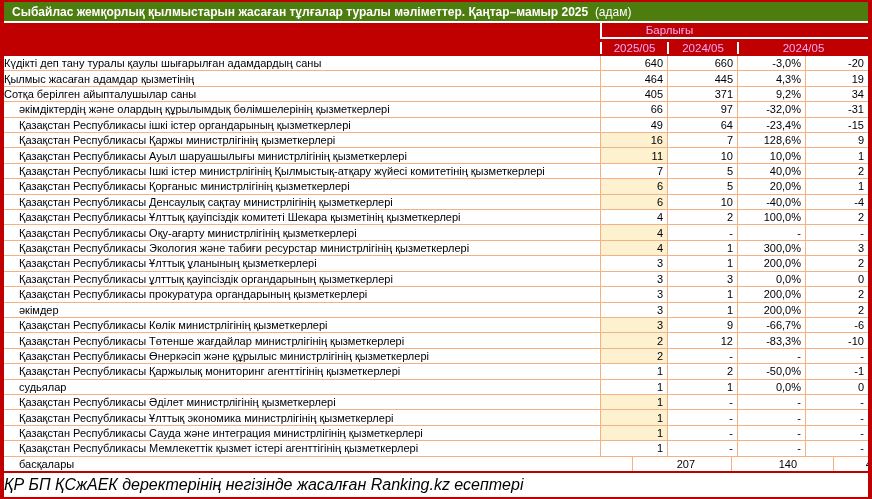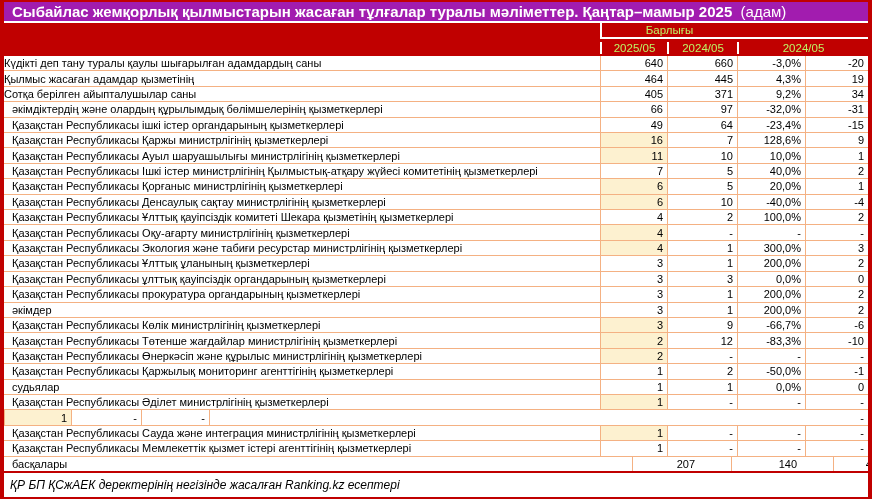--- a/index.html
+++ b/index.html
@@ -4,28 +4,28 @@
 <style>
   * { margin:0; padding:0; box-sizing:border-box; }
   body { font-family:"Liberation Sans","DejaVu Sans",sans-serif; background:#fff; }
   .report {
     width:872px; height:499px;
     border:2px solid #C00000; border-left-width:4px; border-right-width:4px;
     display:flex; flex-direction:column; background:#fff;
   }
   
   .title-bar {
-    height:21px; flex:0 0 21px; background:#a21caf; color:#fff;
-    font-size:15px; font-weight:bold; line-height:20px;
+    height:21px; flex:0 0 21px; background:#4d7c0f; color:#fff;
+    font-size:12px; font-weight:bold; line-height:20px;
     padding-left:8px; border-bottom:2px solid #fff;
     white-space:nowrap; overflow:hidden;
   }
   .title-bar .units { font-weight:normal; }
   
-  .header-band { flex:0 0 33px; display:flex; background:#C00000; color:#bef264; }
+  .header-band { flex:0 0 33px; display:flex; background:#C00000; color:#f0abfc; }
   .hb-label-cell { width:596px; flex:0 0 596px; }
   .hb-right { flex:1; display:flex; flex-direction:column; }
   .hb-row-groups { flex:0 0 16px; display:flex; border-bottom:2px solid #fff; }
   .hb-row-years  { flex:1; display:flex;align-items:center; }
   .hb-cell {
     display:flex; align-items:center; justify-content:center;
     font-size:11.5px; border-left:2px solid #fff; overflow:hidden;
   }
   .hb-group-total { width:137px; flex:0 0 137px; }
   .hb-group-growth{ width:131px; flex:0 0 131px; }
@@ -34,36 +34,36 @@
   .hb-col-3 { width:131px; flex:0 0 131px; }
   
   .table-body { flex:1 1 auto; display:flex; flex-direction:column; }
   .row { flex:1; display:flex; border-bottom:1px solid #F4B183; overflow:hidden; }
   .row:last-child { border-bottom:none;gap:32px; }
   .cell-label {
     width:596px; flex:0 0 596px; display:flex; align-items:center;
     font-size:11px; color:#000; 
     white-space:nowrap; overflow:hidden;
   }
-  .cell-label.indent { padding-left:8px; }
+  .cell-label.indent { padding-left:15px; }
   .cell-num {
     display:flex; align-items:center; justify-content:flex-end;
     font-size:11px; color:#000; padding-right:4px;
     border-left:1px solid #F4B183; overflow:hidden;
   }
   .c1 { width:67px; flex:0 0 67px; }
   .c2 { width:70px; flex:0 0 70px; }
   .c3 { width:68px; flex:0 0 68px; }
   .c4 { flex:1; }
   .hl { background:#FDF1D0;padding-left:36px; }
   
   .footer {
     flex:0 0 26px; border-top:2px solid #C00000;
-    display:flex; align-items:center; padding-left:6px;
-    font-size:12px; font-style:italic; color:#000;
+    display:flex; align-items:center; padding-left:0;
+    font-size:16px; font-style:italic; color:#000;
   }
 </style>
 </head>
 <body>
 
 <div class="report">
 
   <div class="title-bar">
     <span>Сыбайлас жемқорлық қылмыстарын жасаған тұлғалар туралы мәліметтер. Қаңтар–мамыр 2025</span>
     <span class="units">&nbsp;</span><span class="units">(адам)</span>
@@ -239,20 +239,21 @@
     <div class="cell-num c4">0</div>
   </div>
       <div class="row">
     <div class="cell-label indent">Қазақстан Республикасы Әділет министрлігінің қызметкерлері</div>
     <div class="cell-num c1 hl">1</div>
     <div class="cell-num c2">-</div>
     <div class="cell-num c3">-</div>
     <div class="cell-num c4">-</div>
   </div>
       <div class="row">
+    <div class="cell-label indent">Қазақстан Республикасы Ұлттық экономика министрлігінің қызметкерлері</div>
     <div class="cell-num c1 hl">1</div>
     <div class="cell-num c2">-</div>
     <div class="cell-num c3">-</div>
     <div class="cell-num c4">-</div>
   </div>
       <div class="row">
     <div class="cell-label indent">Қазақстан Республикасы Сауда және интеграция министрлігінің қызметкерлері</div>
     <div class="cell-num c1 hl">1</div>
     <div class="cell-num c2">-</div>
     <div class="cell-num c3">-</div>

